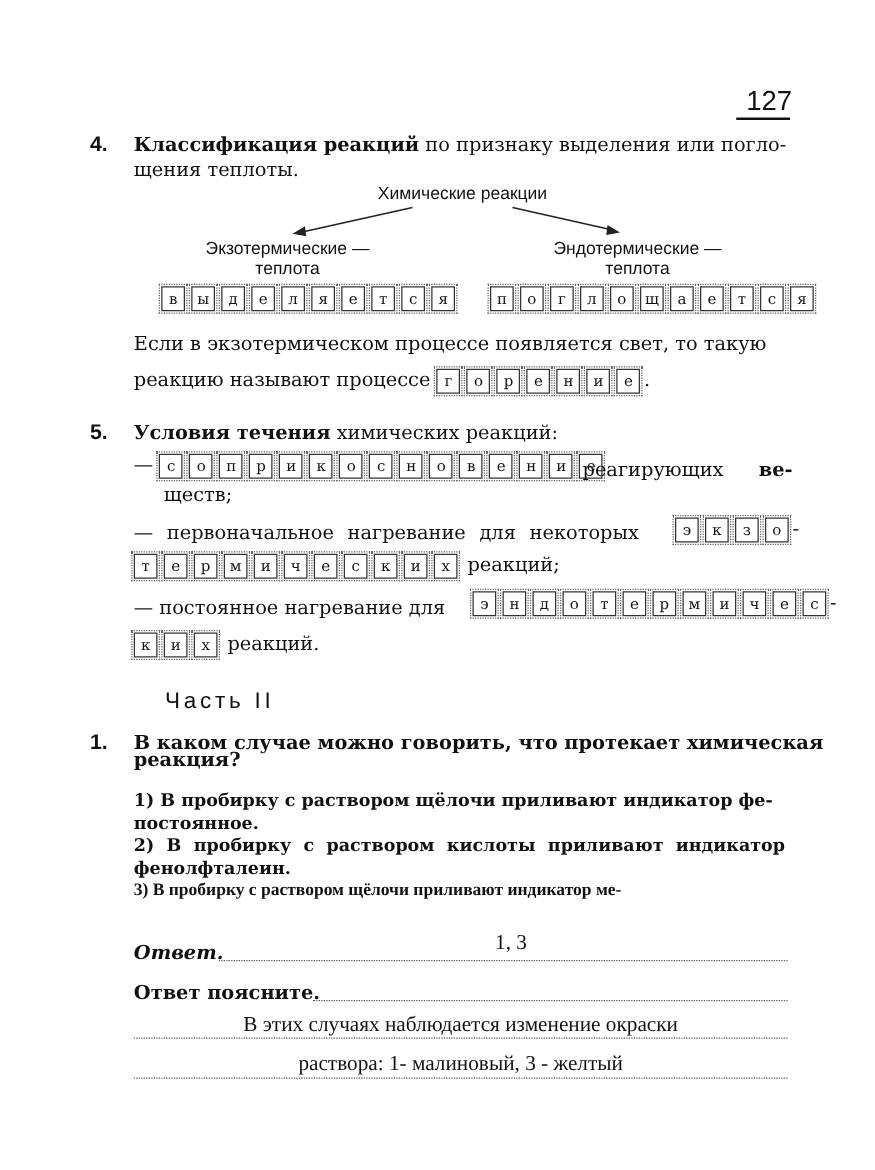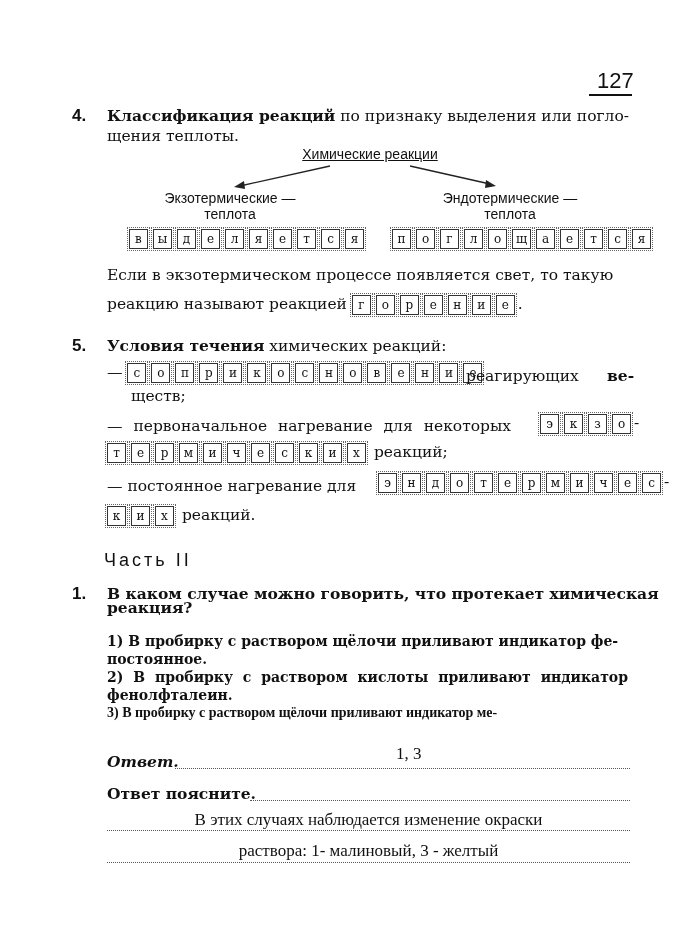--- a/index.html
+++ b/index.html
@@ -8,36 +8,36 @@
   .t { font-family: "DejaVu Serif", serif; font-size: 15.5px; line-height: 20px; }
   .b { font-weight: bold; }
   .num { font-family: "Liberation Sans", sans-serif; font-weight: bold; font-size: 17px; }
   .pagenum { left: 597px; top: 68px; font-family: "Liberation Sans", sans-serif; font-size: 22px; }
   .pageline { left: 589px; top: 94px; width: 43px; height: 2px; background: #111; }
   .diag { font-family: "Liberation Sans", sans-serif; font-size: 14px; text-align: center; }
   .boxes { display: inline-flex; gap: 2px; vertical-align: middle; }
   .box { display: inline-block; width: 17px; height: 18px; border: 1px solid #333; outline: 1px dotted #666; outline-offset: 1px; font-family: "DejaVu Serif", serif; font-size: 12px; line-height: 18px; text-align: center; margin-right: 3px; }
   .dotline { position: absolute; border-bottom: 1px dotted #555; height: 0; }
   .ans { font-family: "Liberation Serif", serif; font-size: 17px; }
-  .part { font-family: "Liberation Sans", sans-serif; font-size: 18px; letter-spacing: 3px; }
+  .part { font-family: "Liberation Sans", sans-serif; font-size: 18px; letter-spacing: 3px; margin-left: 28px; }
   .opt { font-family: "DejaVu Serif", serif; font-size: 14px; line-height: 18px; width: 525px; text-align: justify; }
 </style>
 </head>
 <body>
 
 <div class="abs pagenum">127</div>
 <div class="abs pageline"></div>
 
 <div class="abs num" style="left:72px; top:106px;">4.</div>
 <div class="abs t" style="left:107px; top:106px; width:530px;">
   <span class="b">Классификация реакций</span><span> по признаку выделения или погло-</span>
 </div>
 <div class="abs t" style="left:107px; top:126px;">щения теплоты.</div>
 
-<div class="abs diag" style="left:270px; top:146px; width:200px;text-decoration:underline;">Химические реакции</div>
+<div class="abs diag" style="left:270px; top:146px; width:200px;">Химические реакции</div>
 <svg class="abs" style="left:0; top:0;" width="700" height="936">
   <g>
     <line x1="330" y1="166" x2="240" y2="186" stroke="#222" stroke-width="1.3"></line>
     <polygon points="234,187 244,181 245,189" fill="#222"></polygon>
   </g>
   <g>
     <line x1="410" y1="166" x2="490" y2="184" stroke="#222" stroke-width="1.3"></line>
     <polygon points="496,186 486,180 485,188" fill="#222"></polygon>
   </g>
 </svg>
@@ -67,21 +67,21 @@
     <span class="box">щ</span>
     <span class="box">а</span>
     <span class="box">е</span>
     <span class="box">т</span>
     <span class="box">с</span>
     <span class="box">я</span>
   </div>
 
 <div class="abs t" style="left:107px; top:265px;">Если в экзотермическом процессе появляется свет, то такую</div>
 <div class="abs t" style="left:107px; top:294px;">
-  <span>реакцию называют реакцией</span>
+  <span>реакцию называют процессе</span>
   <span class="boxes">
       <span class="box">г</span>
       <span class="box">о</span>
       <span class="box">р</span>
       <span class="box">е</span>
       <span class="box">н</span>
       <span class="box">и</span>
       <span class="box">е</span>
     </span><span>.</span>
 </div>

